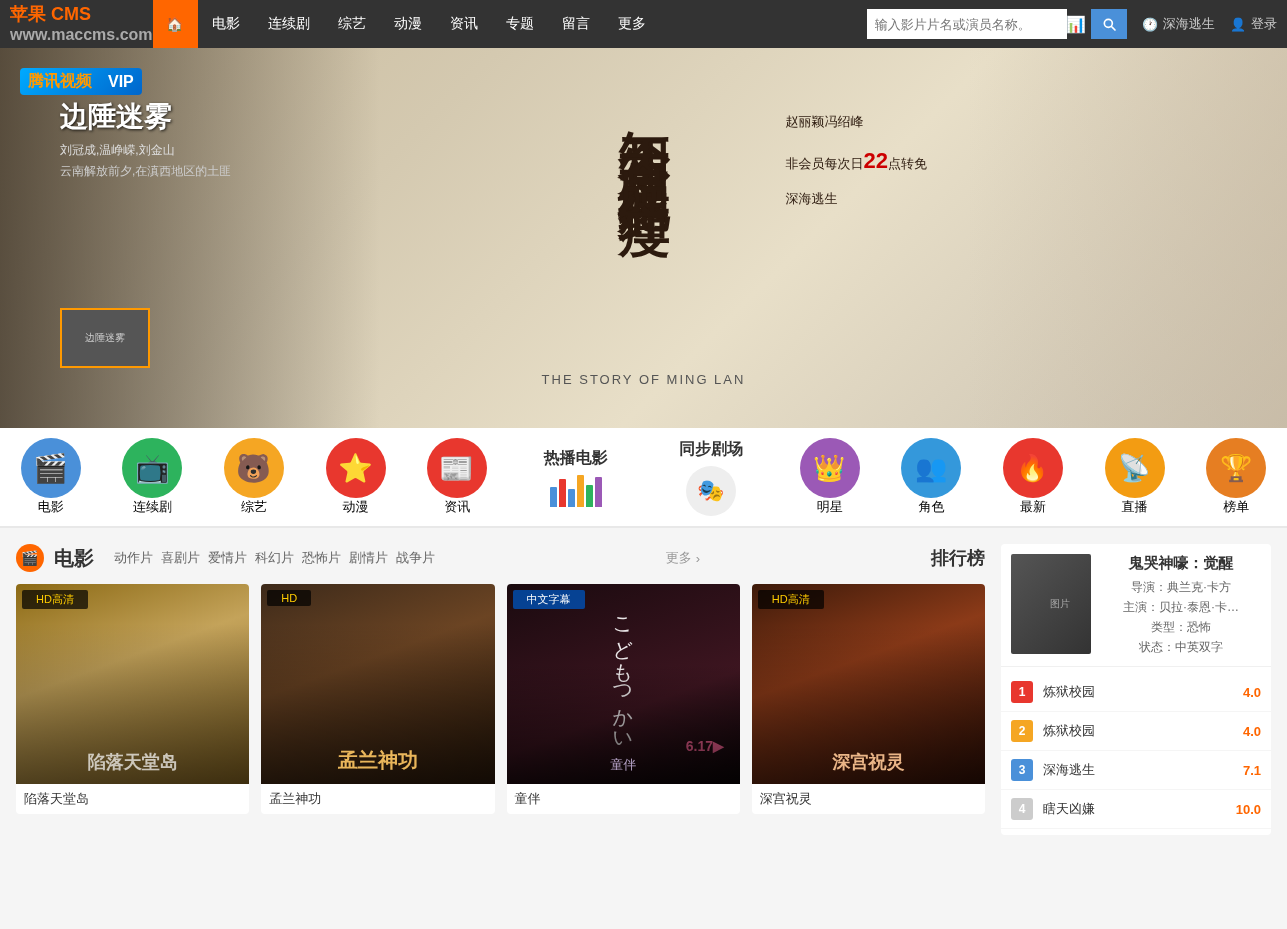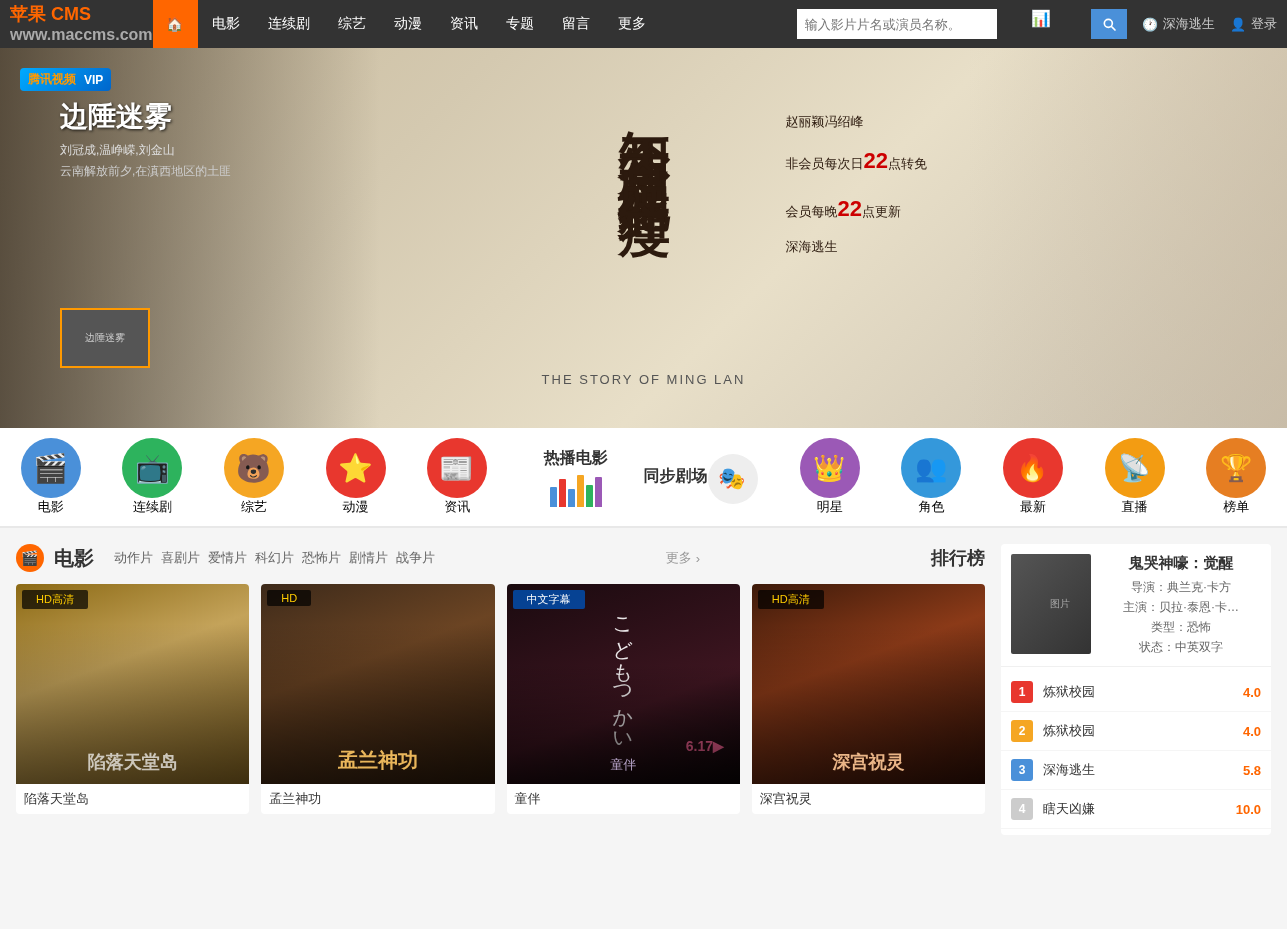--- a/index.html
+++ b/index.html
@@ -6,38 +6,38 @@
     body { font-family: "Microsoft YaHei", Arial, sans-serif; font-size: 13px; background: #f5f5f5; width: 1287px; overflow-x: hidden; }
 
     
     .header { background: #333; height: 48px; display: flex; align-items: center; padding: 0 10px; gap: 0; }
     .logo { color: #fff; font-size: 16px; font-weight: bold; min-width: 120px; display: flex; flex-direction: column; line-height: 1.2; }
     .logo .logo-main { color: #ff6600; font-size: 18px; font-weight: bold; }
     .logo .logo-sub { color: #aaa; font-size: 16px; }
     .nav { display: flex; align-items: center; flex: 1; }
     .nav-item { color: #fff; padding: 0 14px; height: 48px; display: flex; align-items: center; font-size: 14px; cursor: pointer; white-space: nowrap; }
     .nav-item.home { background: #ff6600; }
-    .search-area { display: flex; margin-left: 10px; gap: 35px; }
+    .search-area { display: flex; align-items: center; margin-left: 10px; }
     .search-input { width: 200px; height: 30px; border: none; padding: 0 8px; font-size: 13px; outline: none; color: #999; }
     .search-btn { width: 36px; height: 30px; background: #4a90d9; border: none; cursor: pointer; display: flex; align-items: center; justify-content: center; }
     .search-btn svg { width: 16px; height: 16px; fill: #fff; }
     .bar-icon { color: #4a90d9; margin-right: 4px; font-size: 16px; }
     .header-right { display: flex; align-items: center; gap: 16px; margin-left: 16px; color: #ccc; font-size: 13px; }
     .header-right span { cursor: pointer; display: flex; align-items: center; gap: 4px; white-space: nowrap; }
 
     
     .banner { width: 100%; height: 380px; background: linear-gradient(135deg, #c8b99a 0%, #d4c9b0 30%, #e8dfc8 60%, #c9c0b0 100%); position: relative; overflow: hidden; display: flex; }
     .banner-overlay { position: absolute; left: 0; top: 0; width: 380px; height: 100%; background: linear-gradient(to right, rgba(40,30,20,0.7), transparent); z-index: 2; }
     .banner-text-left { position: absolute; left: 60px; top: 50px; z-index: 3; color: #fff; }
     .banner-title { font-size: 28px; font-weight: bold; color: #fff; text-shadow: 1px 1px 3px rgba(0,0,0,0.8); }
     .banner-actors { font-size: 12px; color: #ddd; margin-top: 6px; }
     .banner-desc { font-size: 12px; color: #ccc; margin-top: 4px; }
     .banner-thumb { position: absolute; left: 60px; bottom: 60px; z-index: 3; border: 2px solid #f90; width: 90px; height: 60px; background: #555; display: flex; align-items: center; justify-content: center; }
     .banner-thumb span { color: #aaa; font-size: 10px; }
-    .vip-badge { position: absolute; left: 20px; top: 20px; z-index: 5; background: linear-gradient(135deg, #00aaff, #0066cc); border-radius: 4px; padding: 3px 8px; color: #fff; font-size: 12px; font-weight: bold; display: flex; align-items: center; gap: 8px; }
+    .vip-badge { position: absolute; left: 20px; top: 20px; z-index: 5; background: linear-gradient(135deg, #00aaff, #0066cc); border-radius: 4px; padding: 3px 8px; color: #fff; font-size: 16px; font-weight: bold; display: flex; align-items: center; gap: 16px; }
     .vip-badge .vip-orange { color: #ff9900; font-weight: bold; }
     .cat-item { display: flex; flex-direction: column; align-items: center; width: 120px; cursor: pointer; }
 
     
     .content-area { display: flex; gap: 16px; padding: 16px; background: #f5f5f5; }
     .main-content { flex: 1; }
     .sidebar { width: 270px; flex-shrink: 0; }
 
     
     .section-header { display: flex; align-items: center; gap: 10px; margin-bottom: 12px; }
@@ -148,21 +148,20 @@
   </div>
 
   <div style="position:absolute; left:50%; top:50%; transform:translate(-50%,-50%); z-index:3; text-align:center;">
     <div style="writing-mode:vertical-rl; font-size:52px; font-weight:bold; color:#2c1a0e; font-family:serif; letter-spacing:8px; height:280px; display:inline-flex; align-items:center; line-height:1;">知否知否应是绿肥红瘦</div>
     <div style="color:#555; font-size:13px; margin-top:0; letter-spacing:2px;">THE STORY OF MING LAN</div>
   </div>
 
   <div style="position:absolute; right:360px; top:60px; z-index:3; font-size:13px; line-height:2.2; color:#2c1a0e; font-weight:500;">
     <div>赵丽颖冯绍峰</div>
     <div>非会员每次日<span style="color:#cc0000; font-size:22px; font-weight:bold;">22</span>点转免</div>
-    <div>会员每晚<span style="color:#cc0000; font-size:22px; font-weight:bold;">22</span>点更新</div>
     <div>深海逃生</div>
   </div>
 
   <div style="position:absolute; right:0; top:0; width:320px; height:100%; background:linear-gradient(to left, rgba(200,185,160,0.5), transparent); z-index:1;"></div>
 </div>
 
 <div style="background:#fff; border-bottom:2px solid #e8e8e8; display:flex; align-items:center; justify-content:center; padding:10px 0;">
 
   <div class="cat-item">
     <div class="icon-circle" style="background:#4a90d9;">
@@ -204,21 +203,21 @@
     <div class="chart-bars">
       <div class="chart-bar" style="height:20px; background:#4a90d9;"></div>
       <div class="chart-bar" style="height:28px; background:#e8372e;"></div>
       <div class="chart-bar" style="height:18px; background:#4a90d9;"></div>
       <div class="chart-bar" style="height:32px; background:#f5a623;"></div>
       <div class="chart-bar" style="height:22px; background:#2db35d;"></div>
       <div class="chart-bar" style="height:30px; background:#9b59b6;"></div>
     </div>
   </div>
 
-  <div style="display:flex; flex-direction:row; align-items:center; width:160px; cursor:pointer;">
+  <div style="display:flex; flex-direction:column; align-items:center; width:160px; cursor:pointer;">
     <span style="font-size:16px; font-weight:bold; color:#333; margin-bottom:2px;">同步剧场</span>
     <div style="width:50px; height:50px; background:#eee; border-radius:50%; display:flex; align-items:center; justify-content:center; font-size:22px; margin-top:4px;">🎭</div>
   </div>
 
   <div class="cat-item">
     <div class="icon-circle" style="background:#9b59b6;">
       <span style="color:#fff; font-size:26px;">👑</span>
     </div>
     <span>明星</span>
   </div>
@@ -348,21 +347,21 @@
 
         <div class="rank-item">
           <div class="rank-num r2">2</div>
           <span class="rank-name">炼狱校园</span>
           <span class="rank-score">4.0</span>
         </div>
 
         <div class="rank-item">
           <div class="rank-num r3">3</div>
           <span class="rank-name">深海逃生</span>
-          <span class="rank-score">5.8</span>
+          <span class="rank-score">7.1</span>
         </div>
 
         <div class="rank-item">
           <div class="rank-num r4">4</div>
           <span class="rank-name">瞎天凶嫌</span>
           <span class="rank-score">10.0</span>
         </div>
 
       </div>
     </div>

